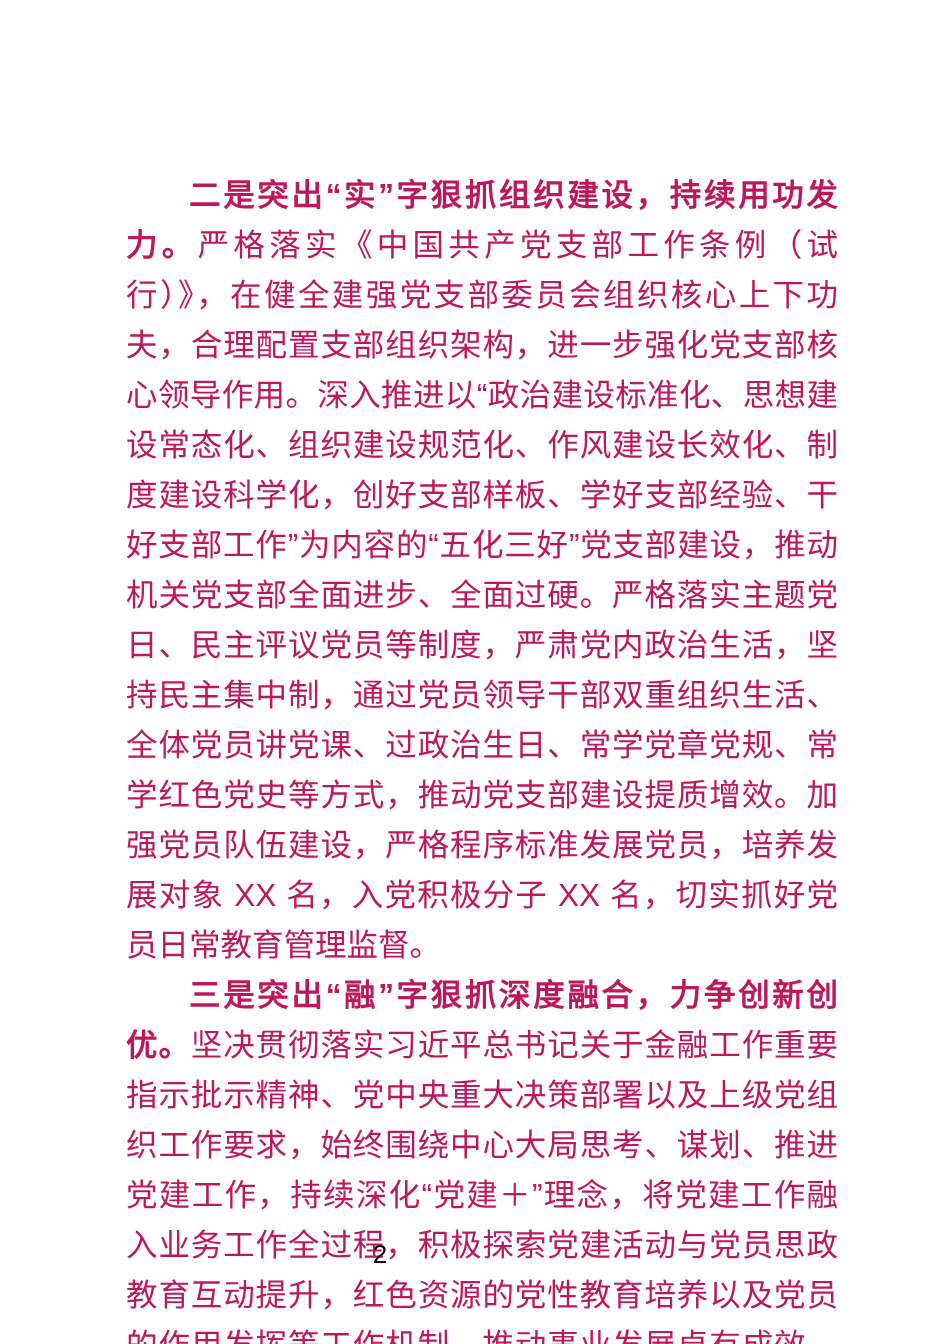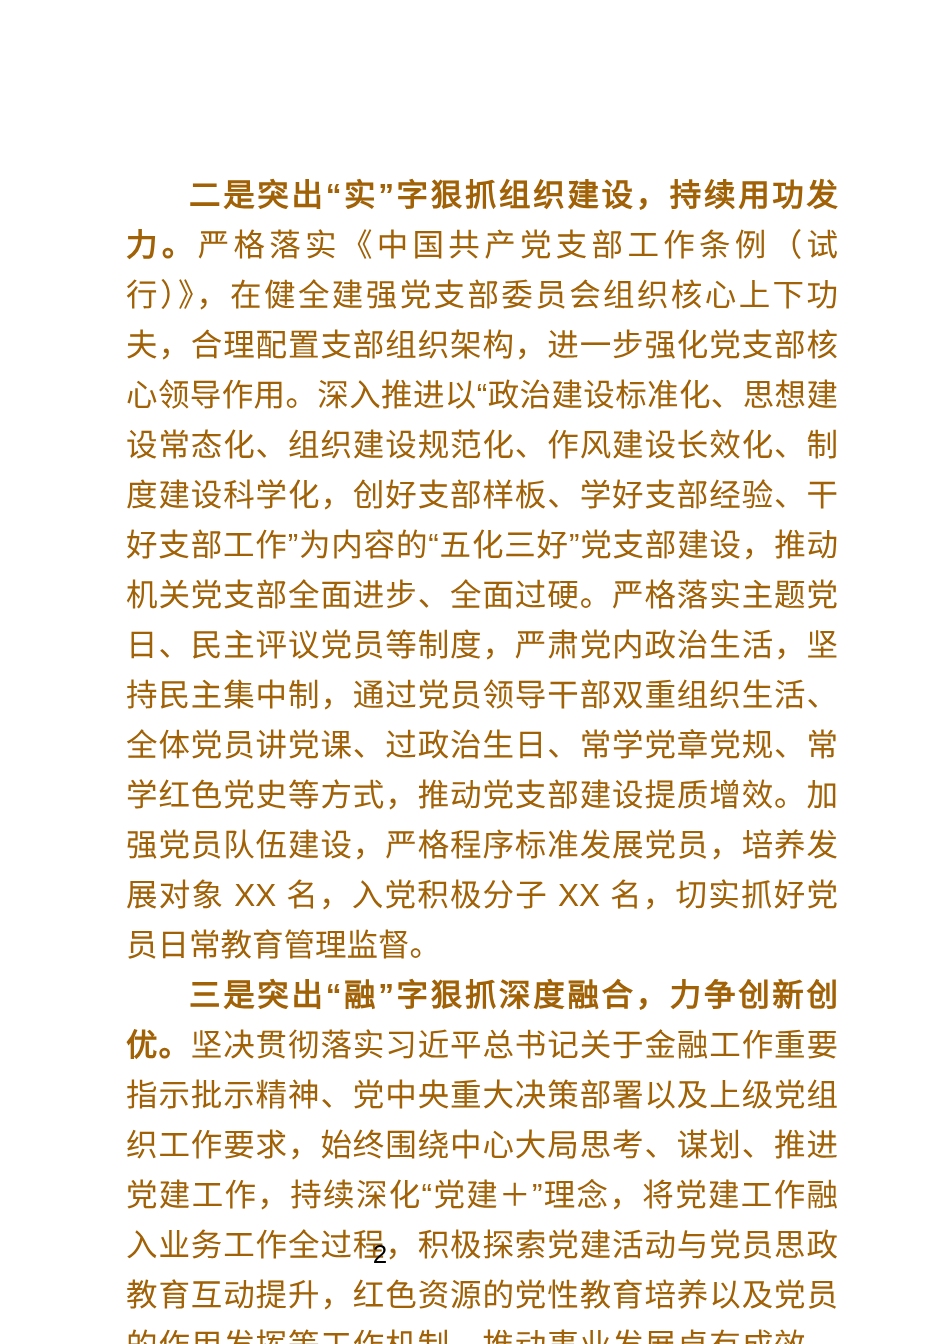--- a/index.html
+++ b/index.html
@@ -30,21 +30,21 @@
 
   .para {
     margin: 0 0 0 0;
     font-size: 31.5px;
     line-height: 50px;
     text-align: justify;
     text-justify: inter-character;
     text-indent: 63px;
     letter-spacing: 0px;
     word-break: break-all;
-    color: #a16207;
+    color: #be185d;
   }
 
   .para + .para {
     margin-top: 0px;
   }
 
   .lead {
     font-weight: bold;
   }
 

